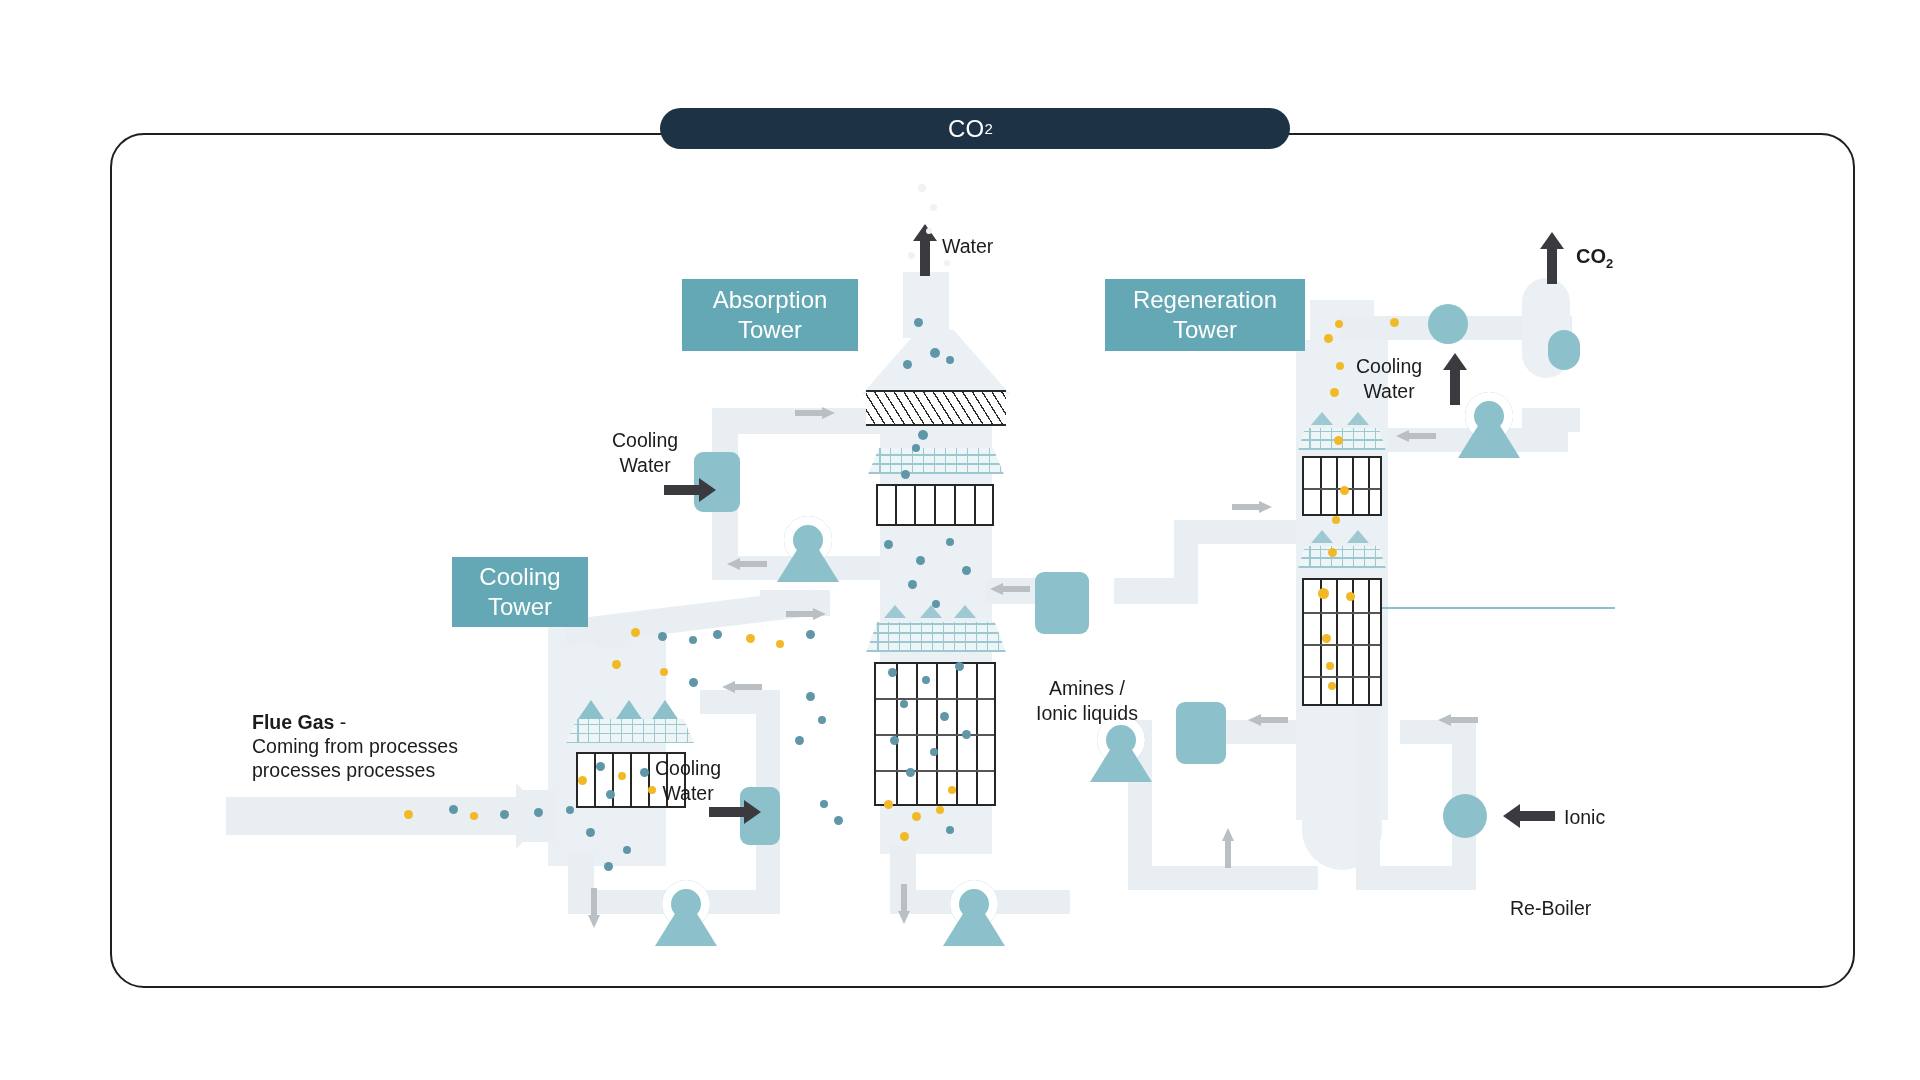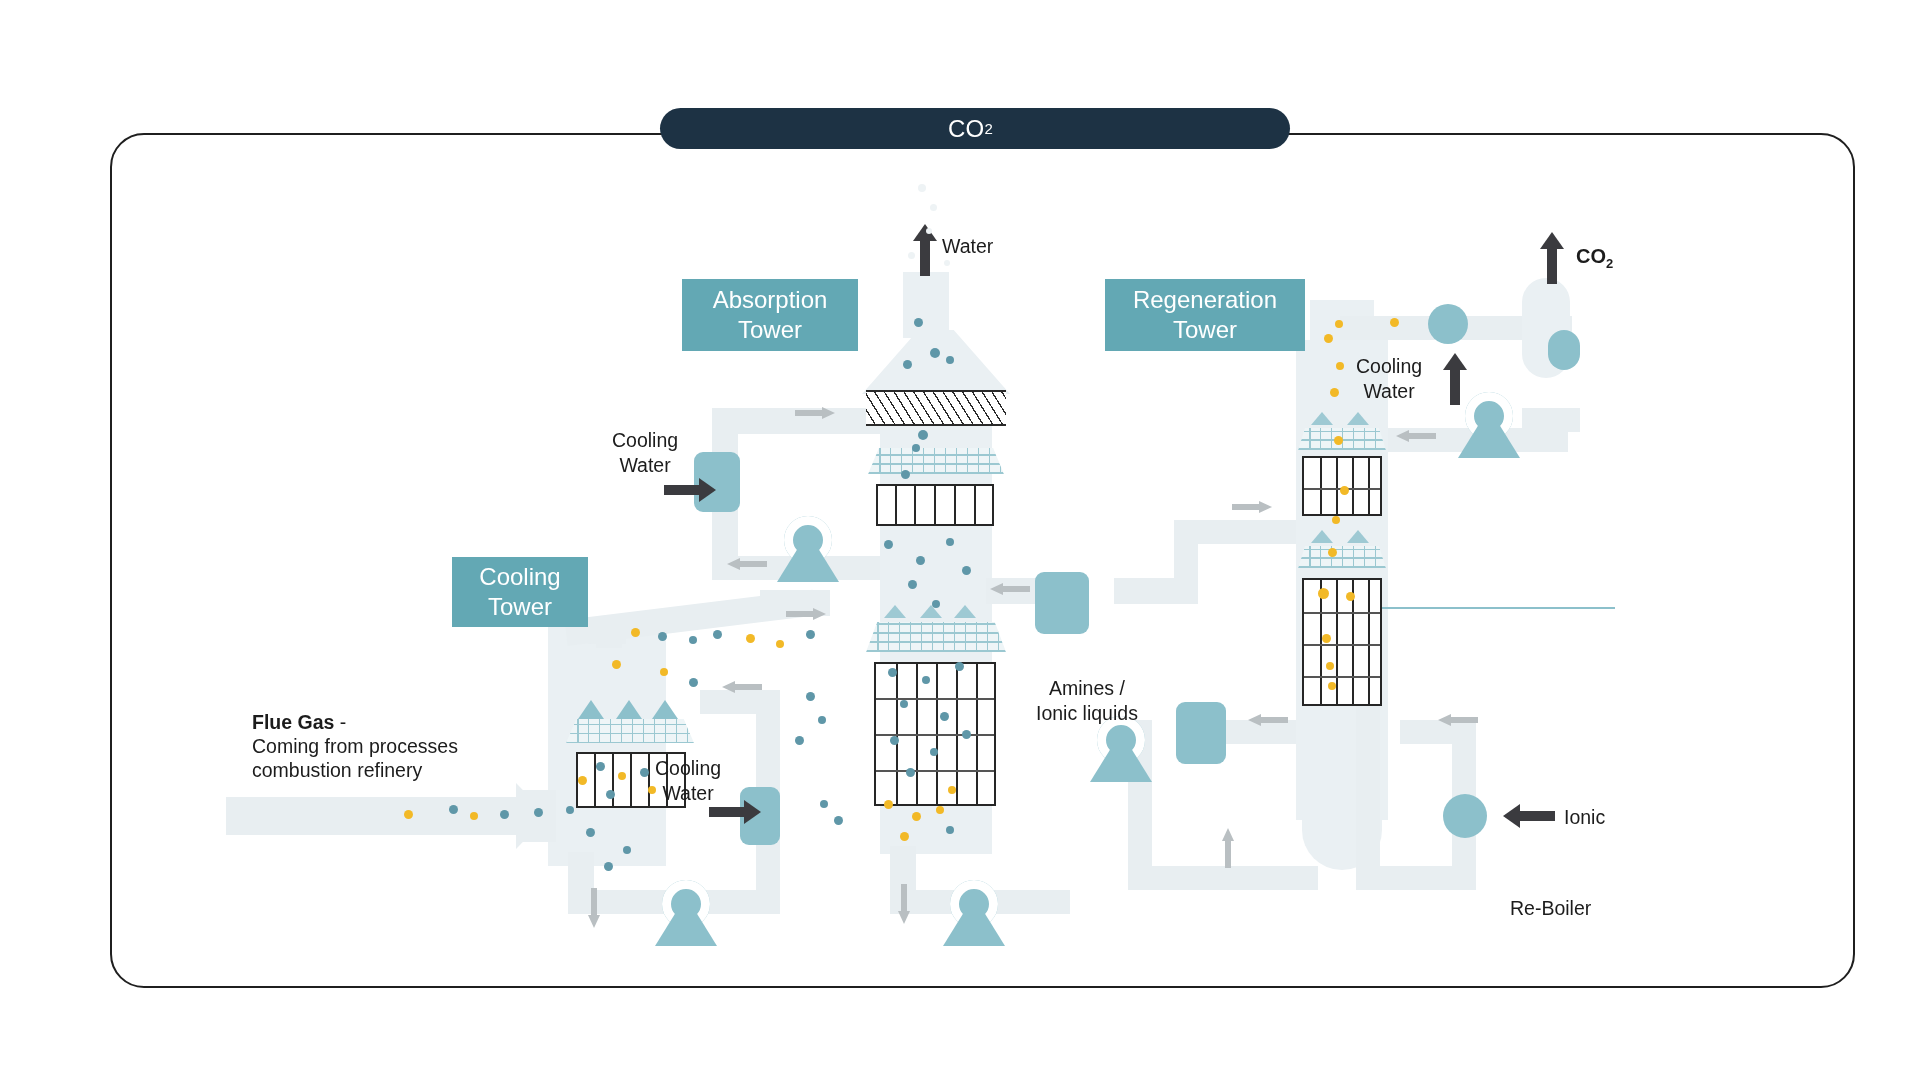--- a/index.html
+++ b/index.html
@@ -373,21 +373,21 @@
     <span>Amines /</span><br>
     <span>Ionic liquids</span>
   </div>
 
   <div class="label" style="left:1564px;top:805px;">Ionic</div>
   <div class="label" style="left:1510px;top:896px;">Re-Boiler</div>
 
   <div class="label" style="left:252px;top:710px;line-height:24px;">
     <span style="font-weight:bold;">Flue Gas</span><span> -</span><br>
     <span>Coming from processes</span><br>
-    <span>combustion refinery</span>
+    <span>processes processes</span>
   </div>
 
   <div id="particles">
       <div class="dot y" style="left: 404px; top: 810px; width: 9px; height: 9px;"></div>
       <div class="dot t" style="left: 449px; top: 805px; width: 9px; height: 9px;"></div>
       <div class="dot y" style="left: 470px; top: 812px; width: 8px; height: 8px;"></div>
       <div class="dot t" style="left: 500px; top: 810px; width: 9px; height: 9px;"></div>
       <div class="dot t" style="left: 534px; top: 808px; width: 9px; height: 9px;"></div>
       <div class="dot t" style="left: 566px; top: 806px; width: 8px; height: 8px;"></div>
       <div class="dot y" style="left: 578px; top: 776px; width: 9px; height: 9px;"></div>

